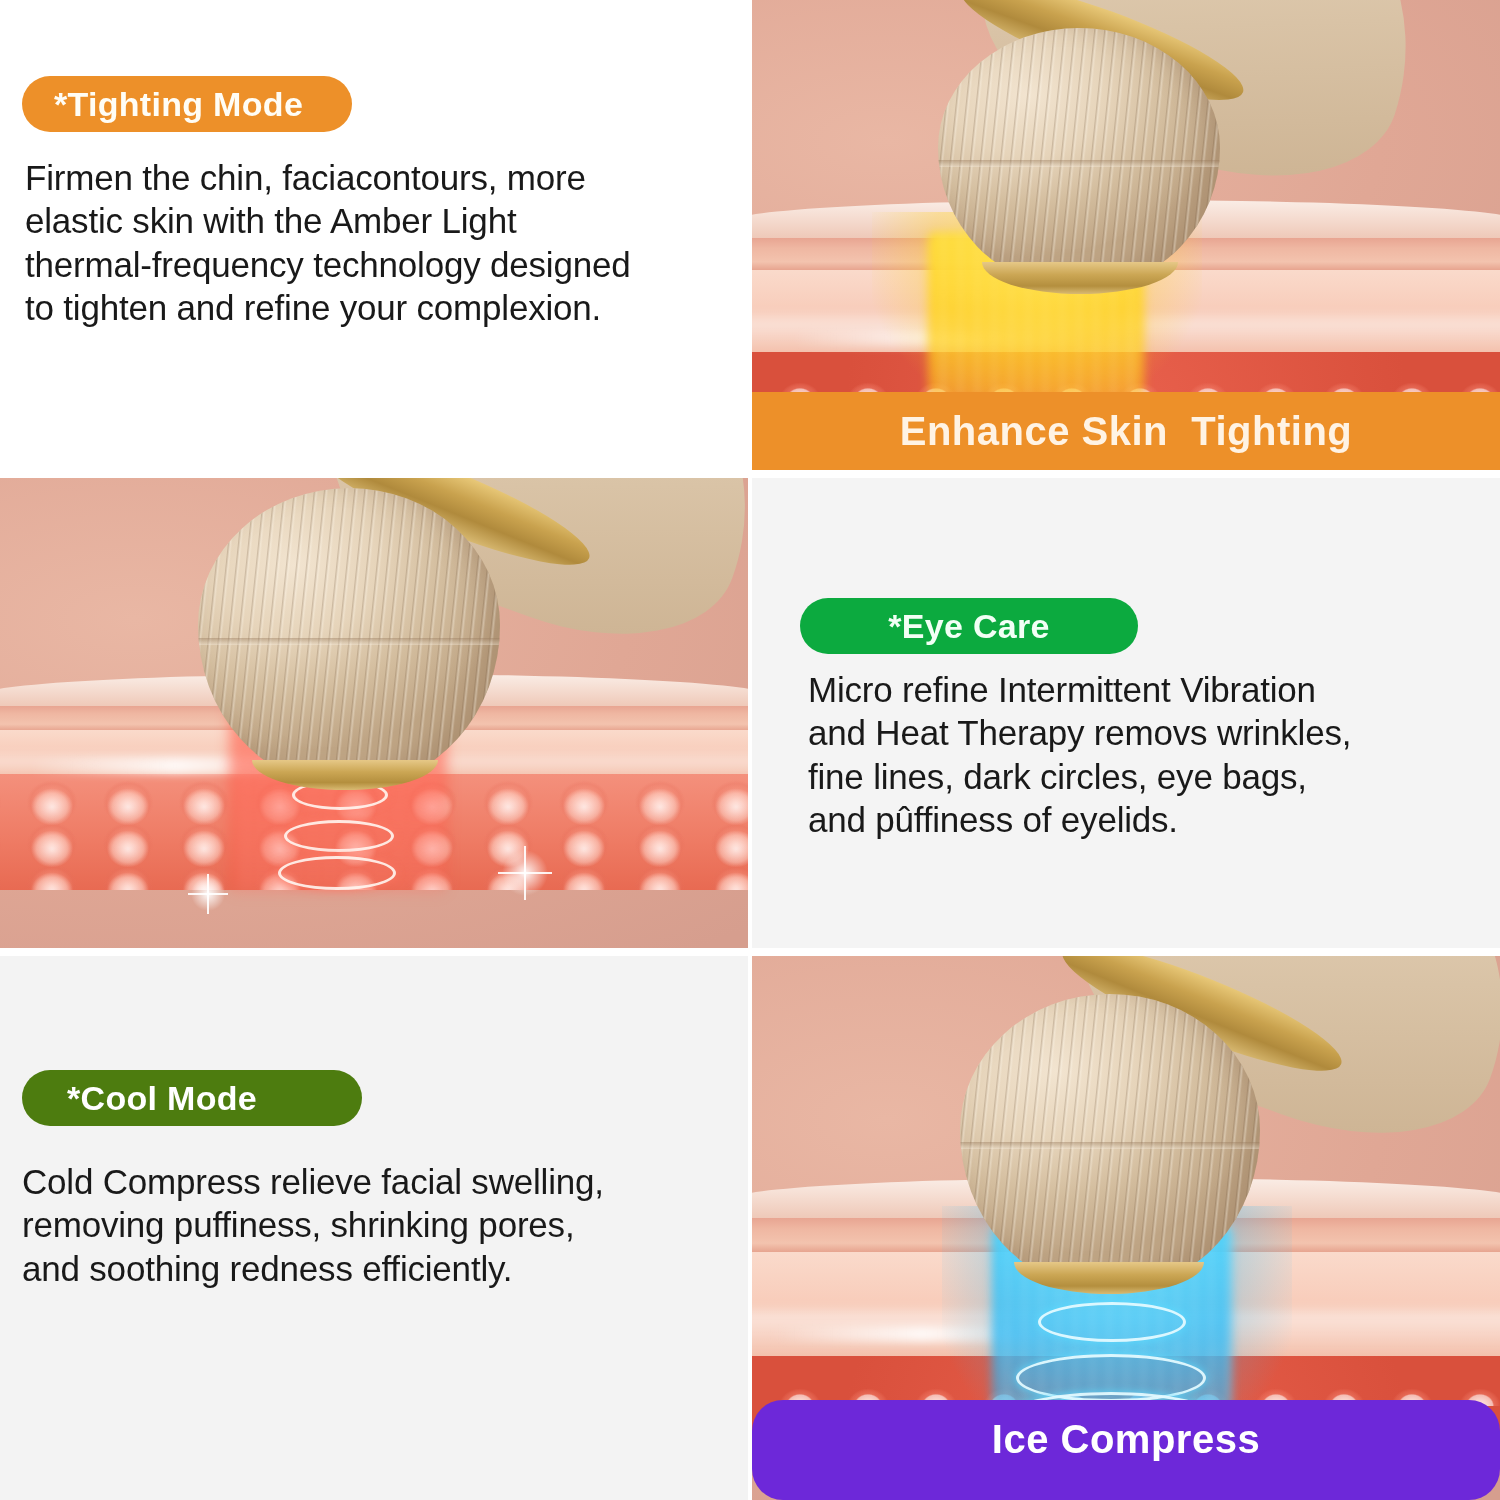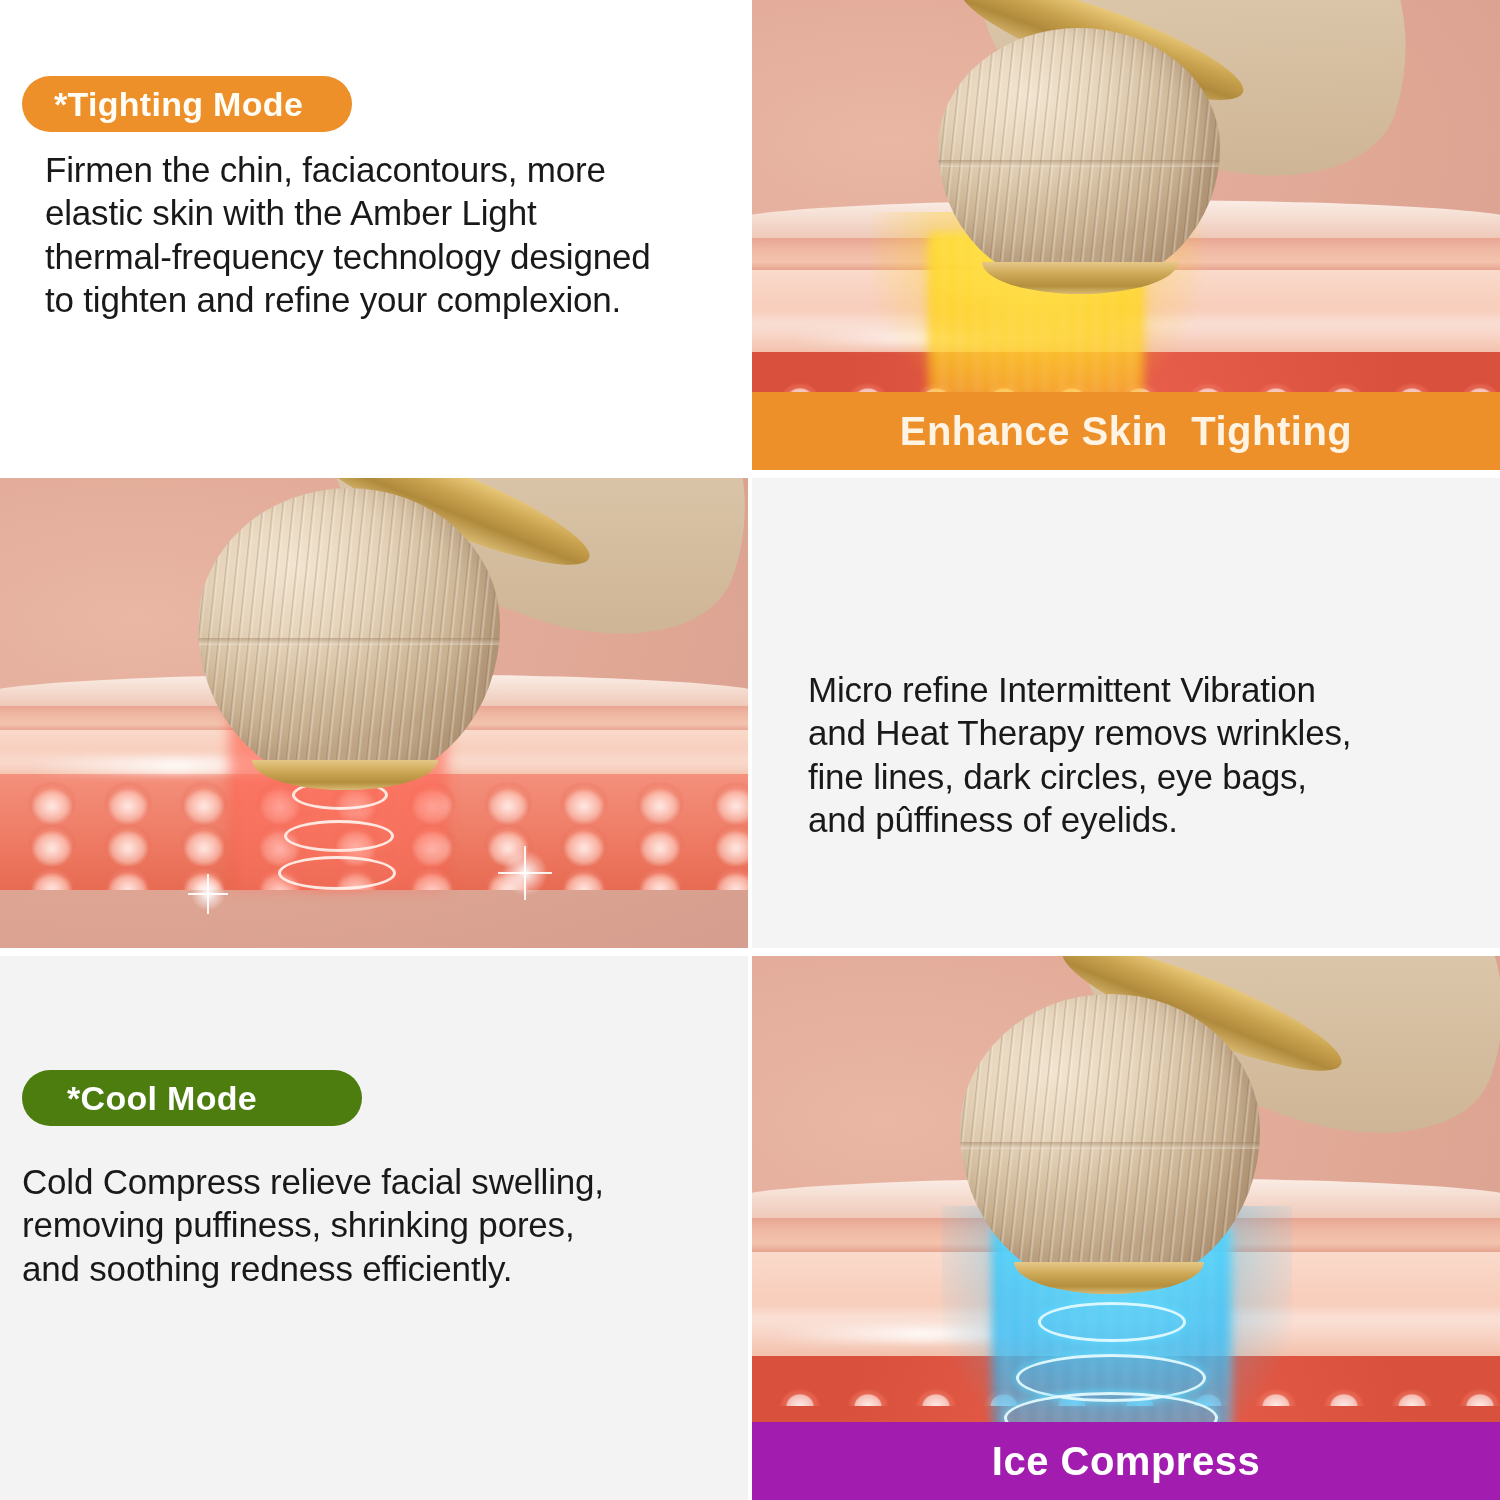--- a/index.html
+++ b/index.html
@@ -44,21 +44,21 @@
     color:#191919;
     font-size:35px;
     line-height:1.24;
     letter-spacing:-0.2px;
     white-space:pre-line;
   }
 
   
   .p1-badge { position:absolute; left:22px; top:76px; width:330px; height:56px;
               font-size:34px; line-height:56px; text-align:left; padding-left:32px; }
-  .p1-text  { position:absolute; left:25px; top:148px; width:700px;margin-left:20px; }
+  .p1-text  { position:absolute; left:25px; top:156px; width:700px; }
 
   
   .p3-badge { position:absolute; left:800px; top:598px; width:338px; height:56px;
               font-size:34px; line-height:56px; }
   .p3-text  { position:absolute; left:808px; top:668px; width:660px; }
 
   
   .p5-badge { position:absolute; left:22px; top:1070px; width:340px; height:56px;
               font-size:34px; line-height:56px; text-align:left; padding-left:45px; }
   .p5-text  { position:absolute; left:22px; top:1160px; width:700px; }
@@ -67,21 +67,21 @@
   .caption {
     position:absolute; left:0; bottom:0; width:100%;
     text-align:center;
     font-weight:bold;
     color:#FFF6EC;
     letter-spacing:0.5px;
     white-space:pre;
   }
   .cap-orange { background:#ED9029; height:78px; line-height:78px; font-size:40px; color:#FFF3E4; }
   .cap-green  { background:#0CAA3F; height:58px; line-height:58px; font-size:40px; color:#F4FFF6; }
-  .cap-cyan   { background:#a21caf; height:78px; line-height:78px; font-size:40px; color:#FFFFFF; }
+  .cap-cyan   { background:#6d28d9; height:100px; line-height:78px; font-size:40px; color:#FFFFFF;border-radius:31px; }
 
   
   .scene { position:absolute; inset:0; }
 
   .bg-pink {
     position:absolute; inset:0;
     background:
       radial-gradient(120% 90% at 18% 30%, #E9B7A4 0%, #E0A795 55%, #D69E8E 100%);
   }
 
@@ -310,20 +310,21 @@
         <div class="dev-ball" style="left:198px;top:10px;width:302px;height:298px;">
           <div class="ridges"></div>
           <div class="ball-seam" style="top:150px;"></div>
         </div>
         <div class="dev-tip" style="left:252px;top:282px;width:186px;height:30px;"></div>
       </div>
     </div>
   </div>
 
   <div class="cell cell-r2c2"></div>
+  <div class="badge badge-green p3-badge">*Eye Care</div>
   <div class="body-text p3-text">Micro refine Intermittent Vibration
 and Heat Therapy removs wrinkles,
 fine lines, dark circles, eye bags,
 and pûffiness of eyelids.</div>
 
   <div class="cell cell-r3c1 panel"></div>
   <div class="badge badge-cyan p5-badge">*Cool Mode</div>
   <div class="body-text p5-text">Cold Compress relieve facial swelling,
 removing puffiness, shrinking pores,
 and soothing redness efficiently.</div>

